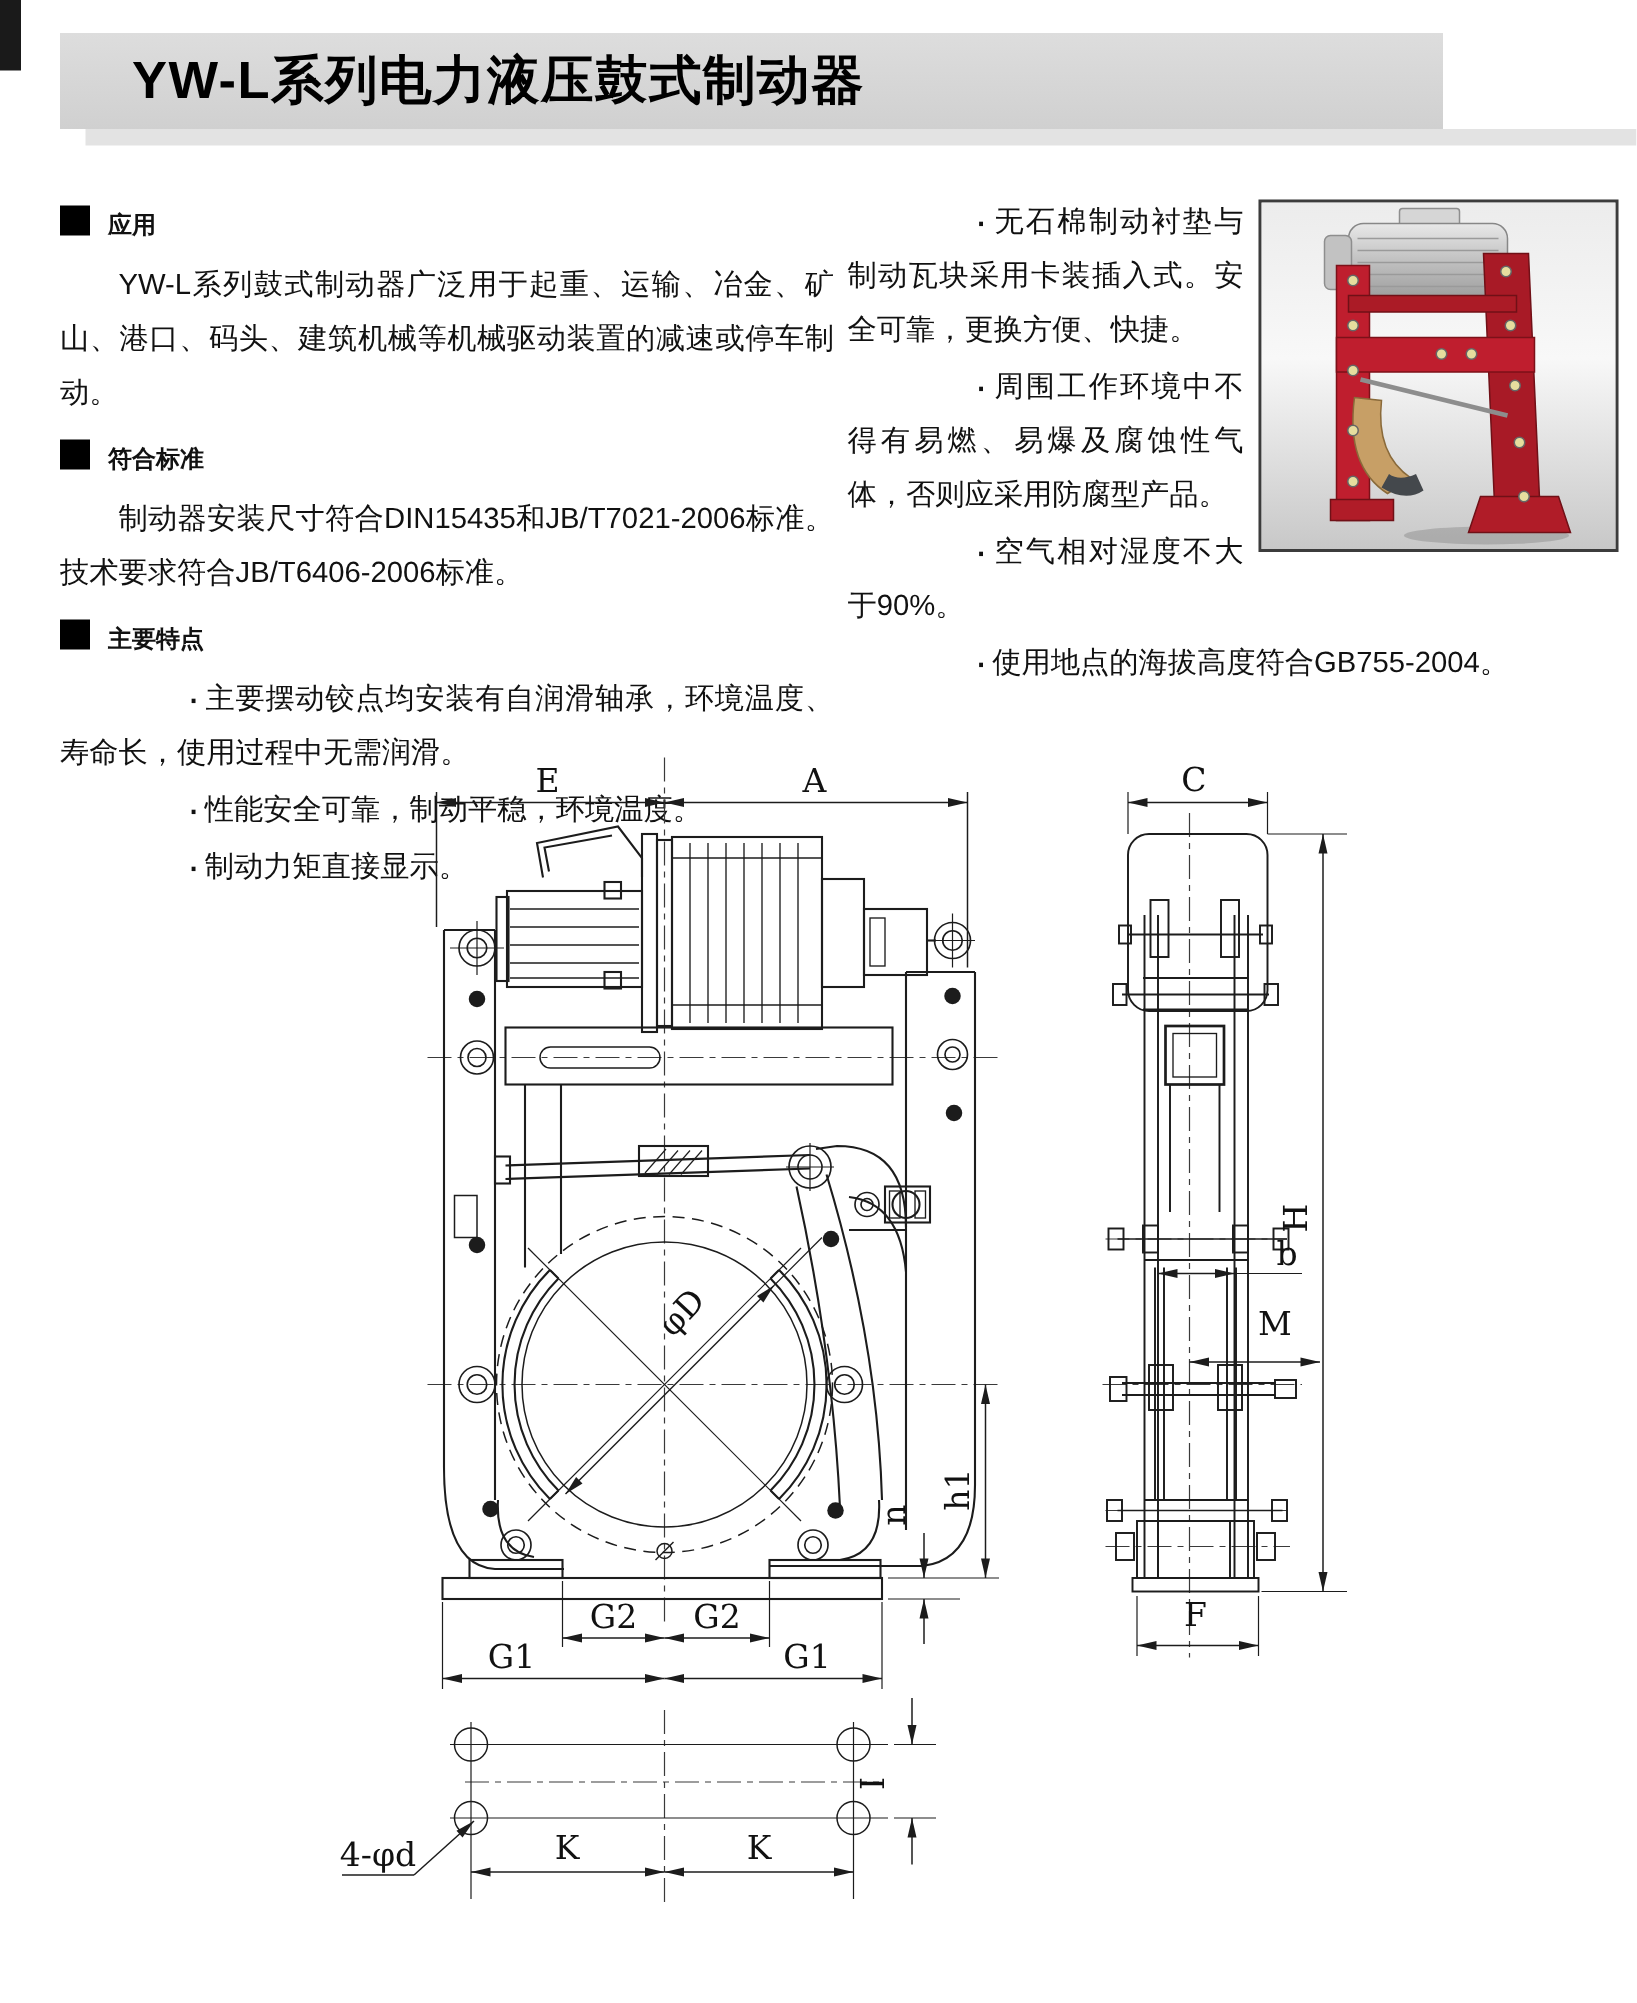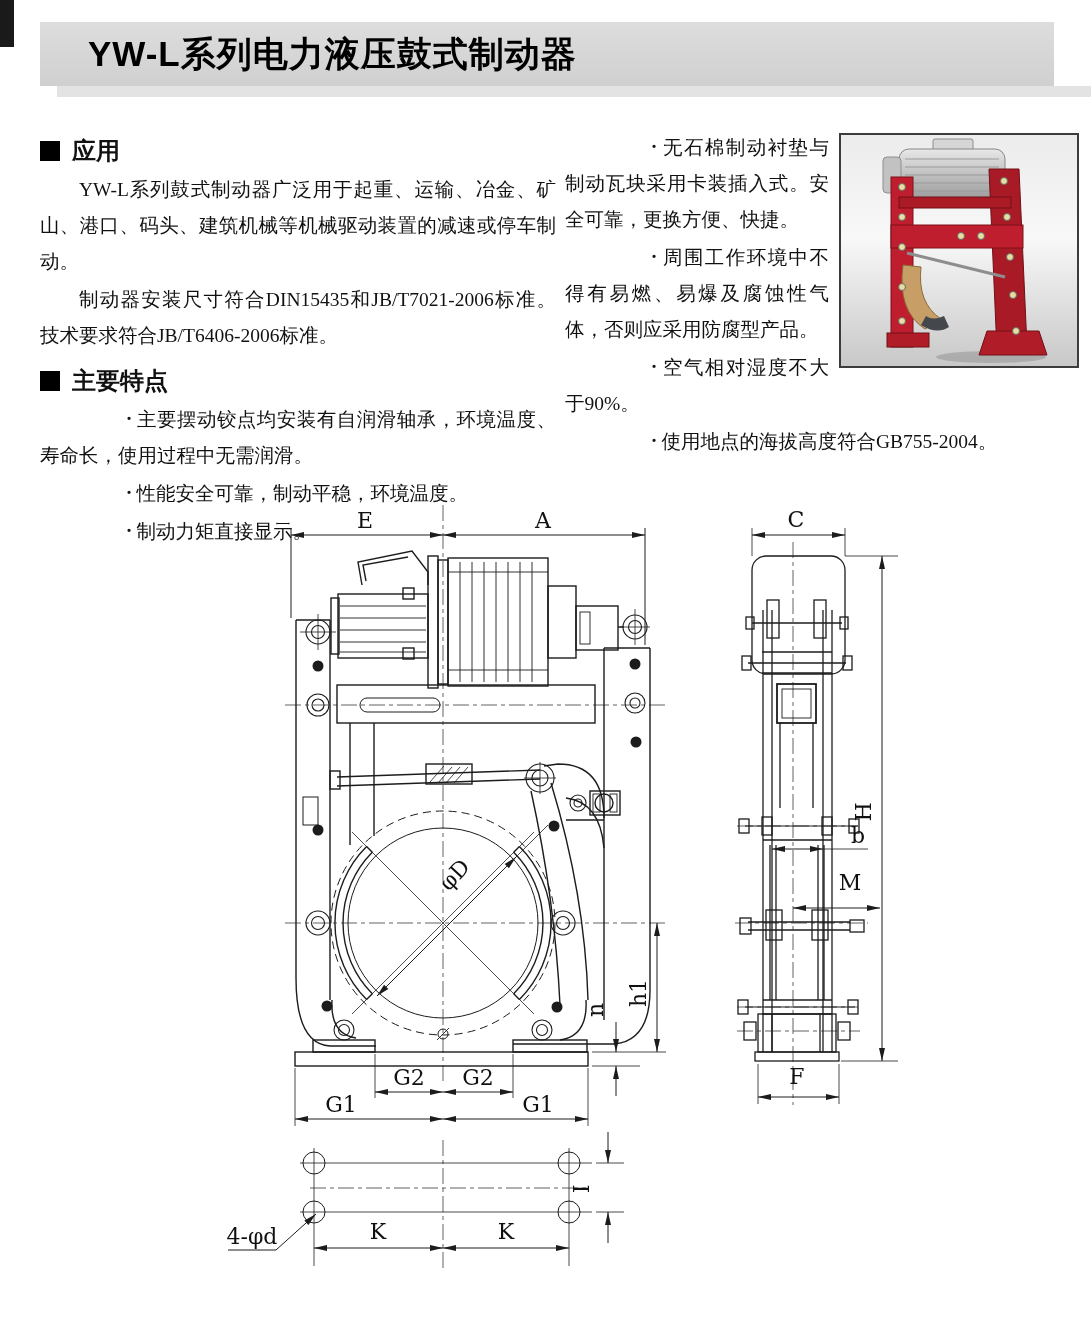--- a/index.html
+++ b/index.html
@@ -4,35 +4,35 @@
 <style>
   html,body{margin:0;padding:0;}
   body{
     width:1091px;height:1335px;position:relative;overflow:hidden;
     background:#ffffff;
     font-family:"Liberation Sans","DejaVu Sans",sans-serif;
     color:#111;
   }
   .corner-mark{position:absolute;left:0;top:0;width:14px;height:47px;background:#1a1a1a;}
   .header-bar{
-    position:absolute;left:40px;top:22px;width:1014px;height:64px;
+    position:absolute;left:40px;top:22px;width:922px;height:64px;
     background:linear-gradient(#dddddd,#d0d0d0);
   }
   .header-bar .title{
     padding-left:48px;line-height:64px;font-size:35px;font-weight:bold;
     letter-spacing:1px;color:#000;white-space:nowrap;
   }
   .header-strip{position:absolute;left:57px;top:86px;width:1034px;height:11px;background:#e3e3e3;}
   .col{position:absolute;font-size:19.5px;line-height:36px;text-align:justify;}
   .col-left{left:40px;top:136px;width:516px;}
   .col-right{left:565px;top:130px;width:514px;}
-  h3{font-size:24px;font-weight:bold;margin:12px 0 6px;line-height:30px;}
+  h3{font-size:16px;font-weight:bold;margin:12px 0 6px;line-height:30px;}
   .col h3:first-child{margin-top:0;}
   .sq{display:inline-block;width:20px;height:20px;background:#000;margin-right:12px;vertical-align:-2px;}
-  p.para{margin:0 0 2px;text-indent:2em;font-family:Liberation Serif, serif;}
+  p.para{margin:0 0 2px;text-indent:2em;}
   .blt{display:inline-block;margin-right:12px;transform:scale(1.4);}
   .photo{
     float:right;width:240px;height:235px;margin:3px 0 12px 10px;
     border:2px solid #3c3c3c;box-sizing:border-box;background:#eee;
   }
   .drawing-layer{position:absolute;left:0;top:0;width:1091px;height:1335px;pointer-events:none;}
   .dimtxt{font-family:"DejaVu Serif","Liberation Serif",serif;font-size:22px;fill:#111;}
 </style>
 </head>
 <body>
@@ -41,20 +41,21 @@
 
 <div class="header-bar">
   <div class="title">YW-L系列电力液压鼓式制动器</div>
 </div>
 <div class="header-strip"></div>
 
 <div class="col col-left">
   <h3><span class="sq"></span><span>应用</span></h3>
   <p class="para">YW-L系列鼓式制动器广泛用于起重、运输、冶金、矿山、港口、码头、建筑机械等机械驱动装置的减速或停车制动。</p>
 
+  <h3><span class="sq"></span><span>符合标准</span></h3>
   <p class="para">制动器安装尺寸符合DIN15435和JB/T7021-2006标准。技术要求符合JB/T6406-2006标准。</p>
 
   <h3><span class="sq"></span><span>主要特点</span></h3>
   <p class="para"><span class="blt">·</span><span>主要摆动铰点均安装有自润滑轴承，环境温度、寿命长，使用过程中无需润滑。</span></p>
   <p class="para"><span class="blt">·</span><span>性能安全可靠，制动平稳，环境温度。</span></p>
   <p class="para"><span class="blt">·</span><span>制动力矩直接显示。</span></p>
 </div>
 
 <div class="col col-right">
   <div class="photo">

